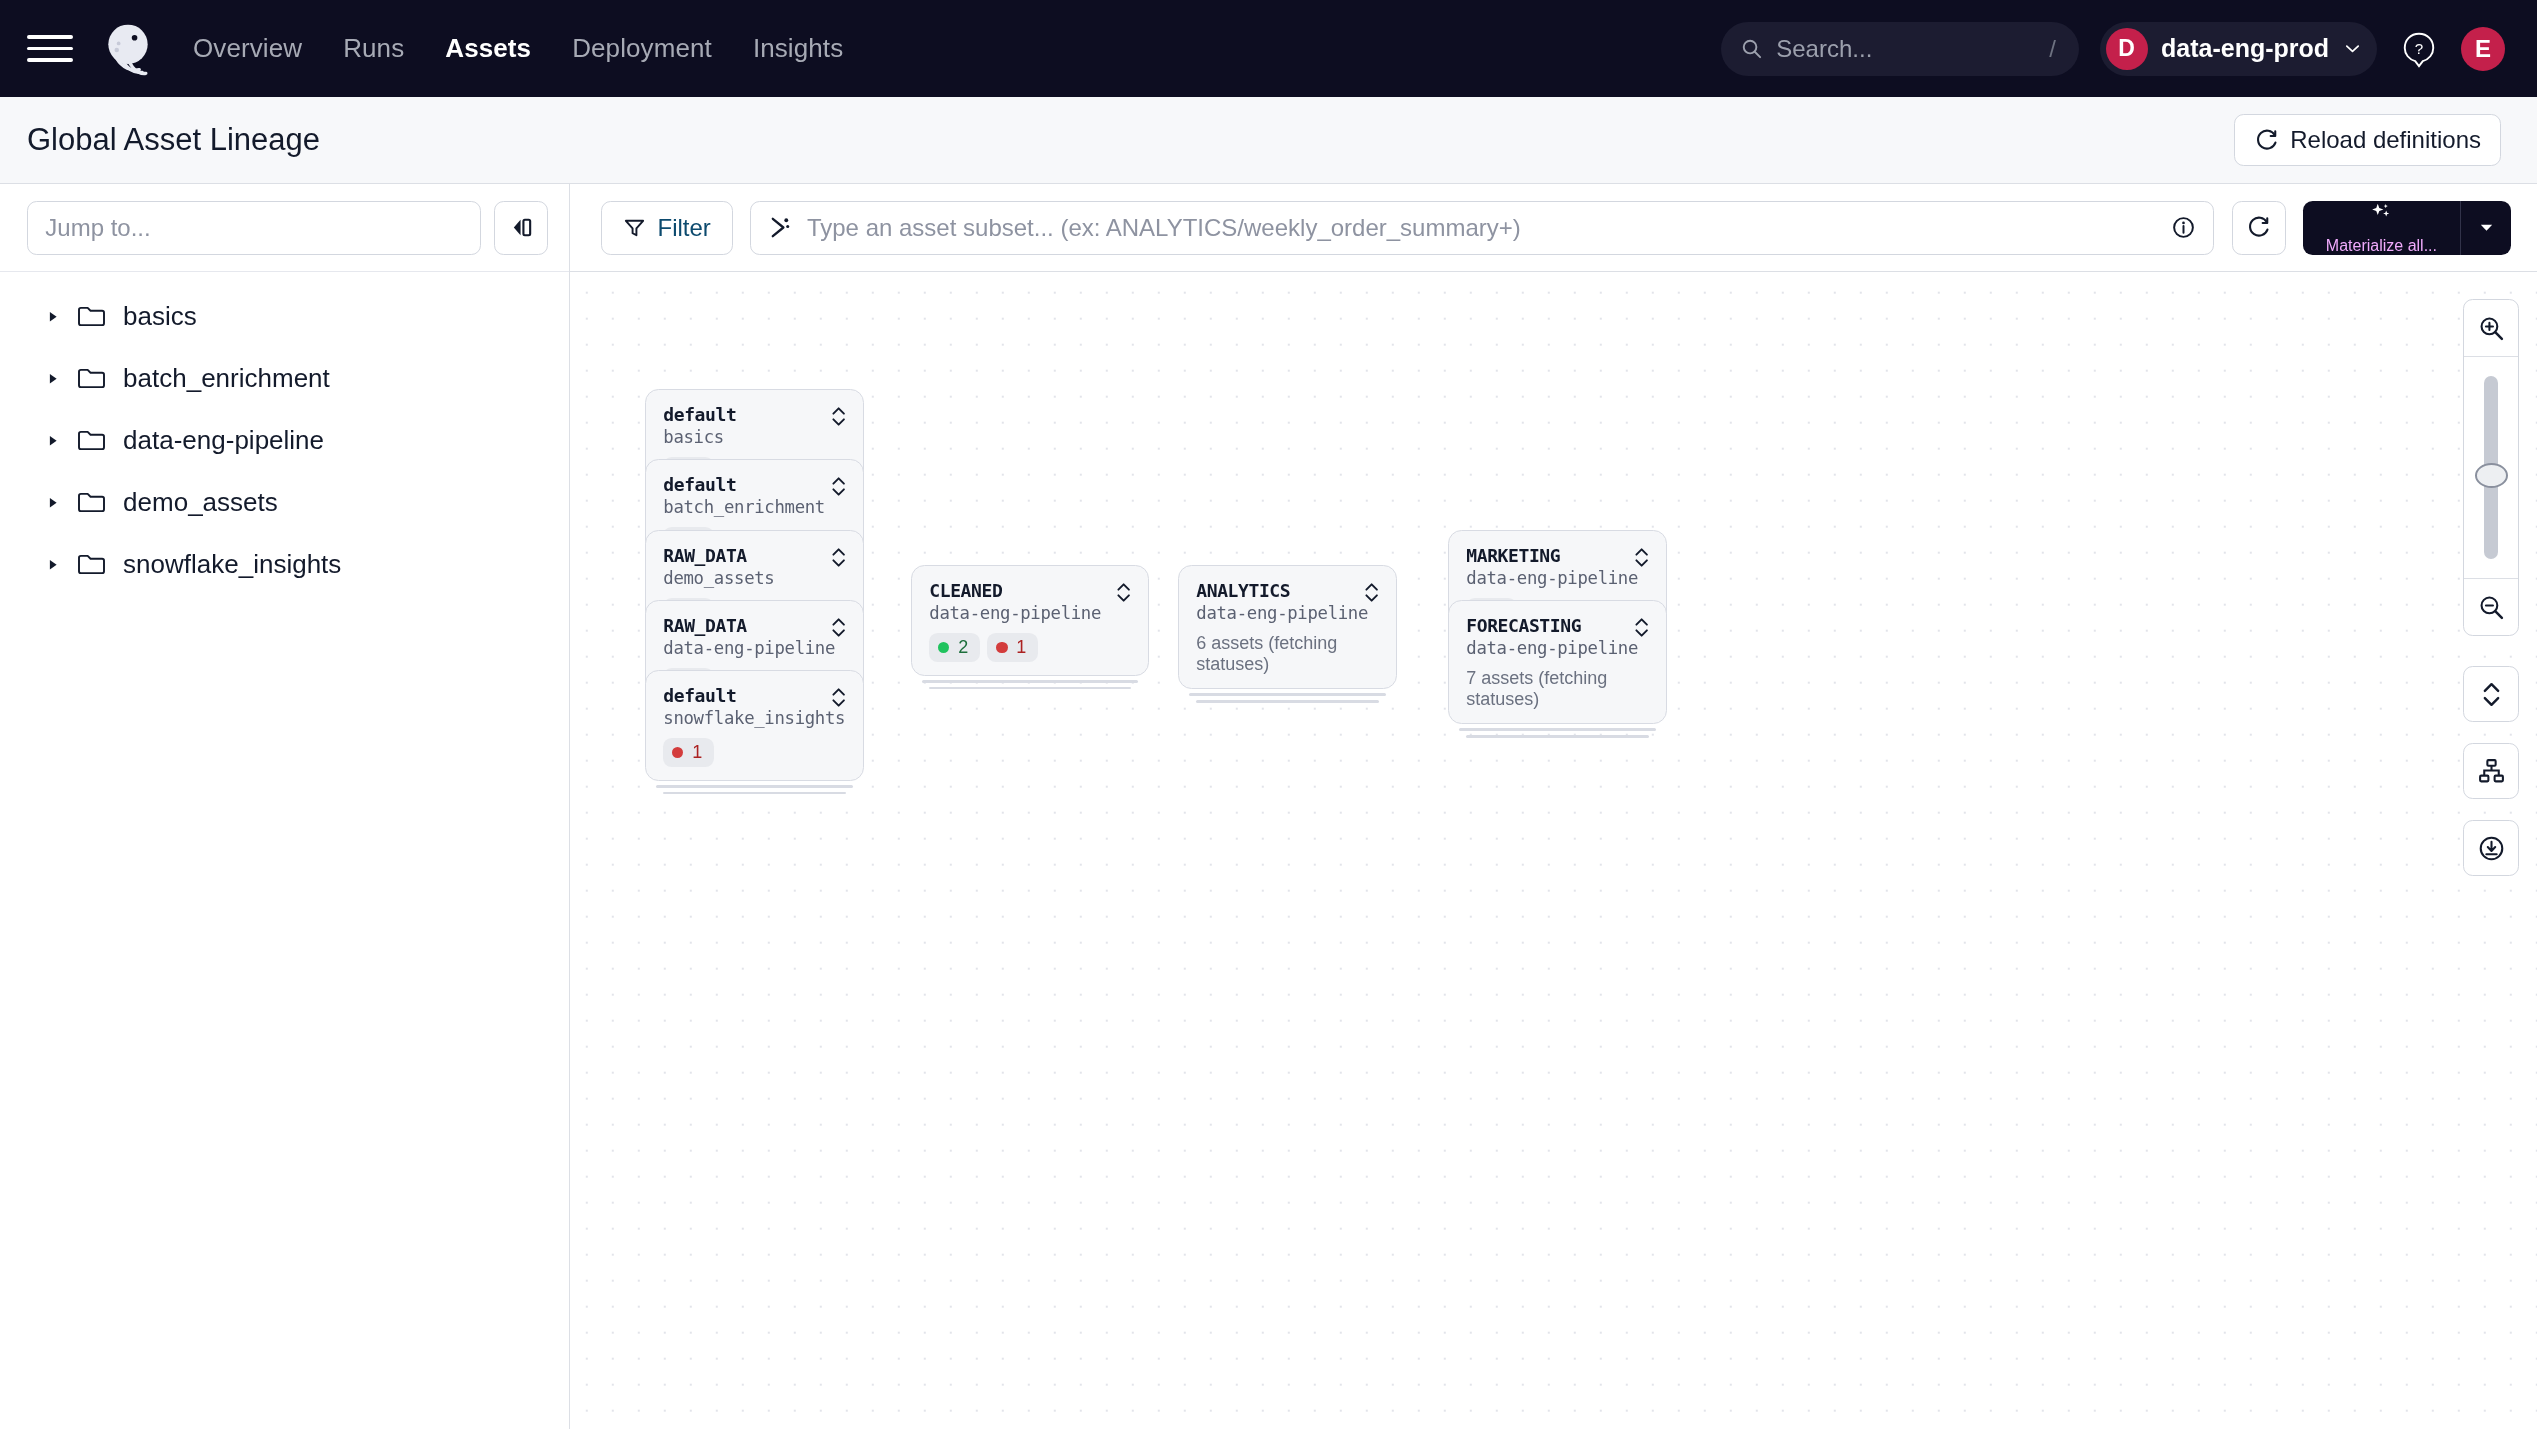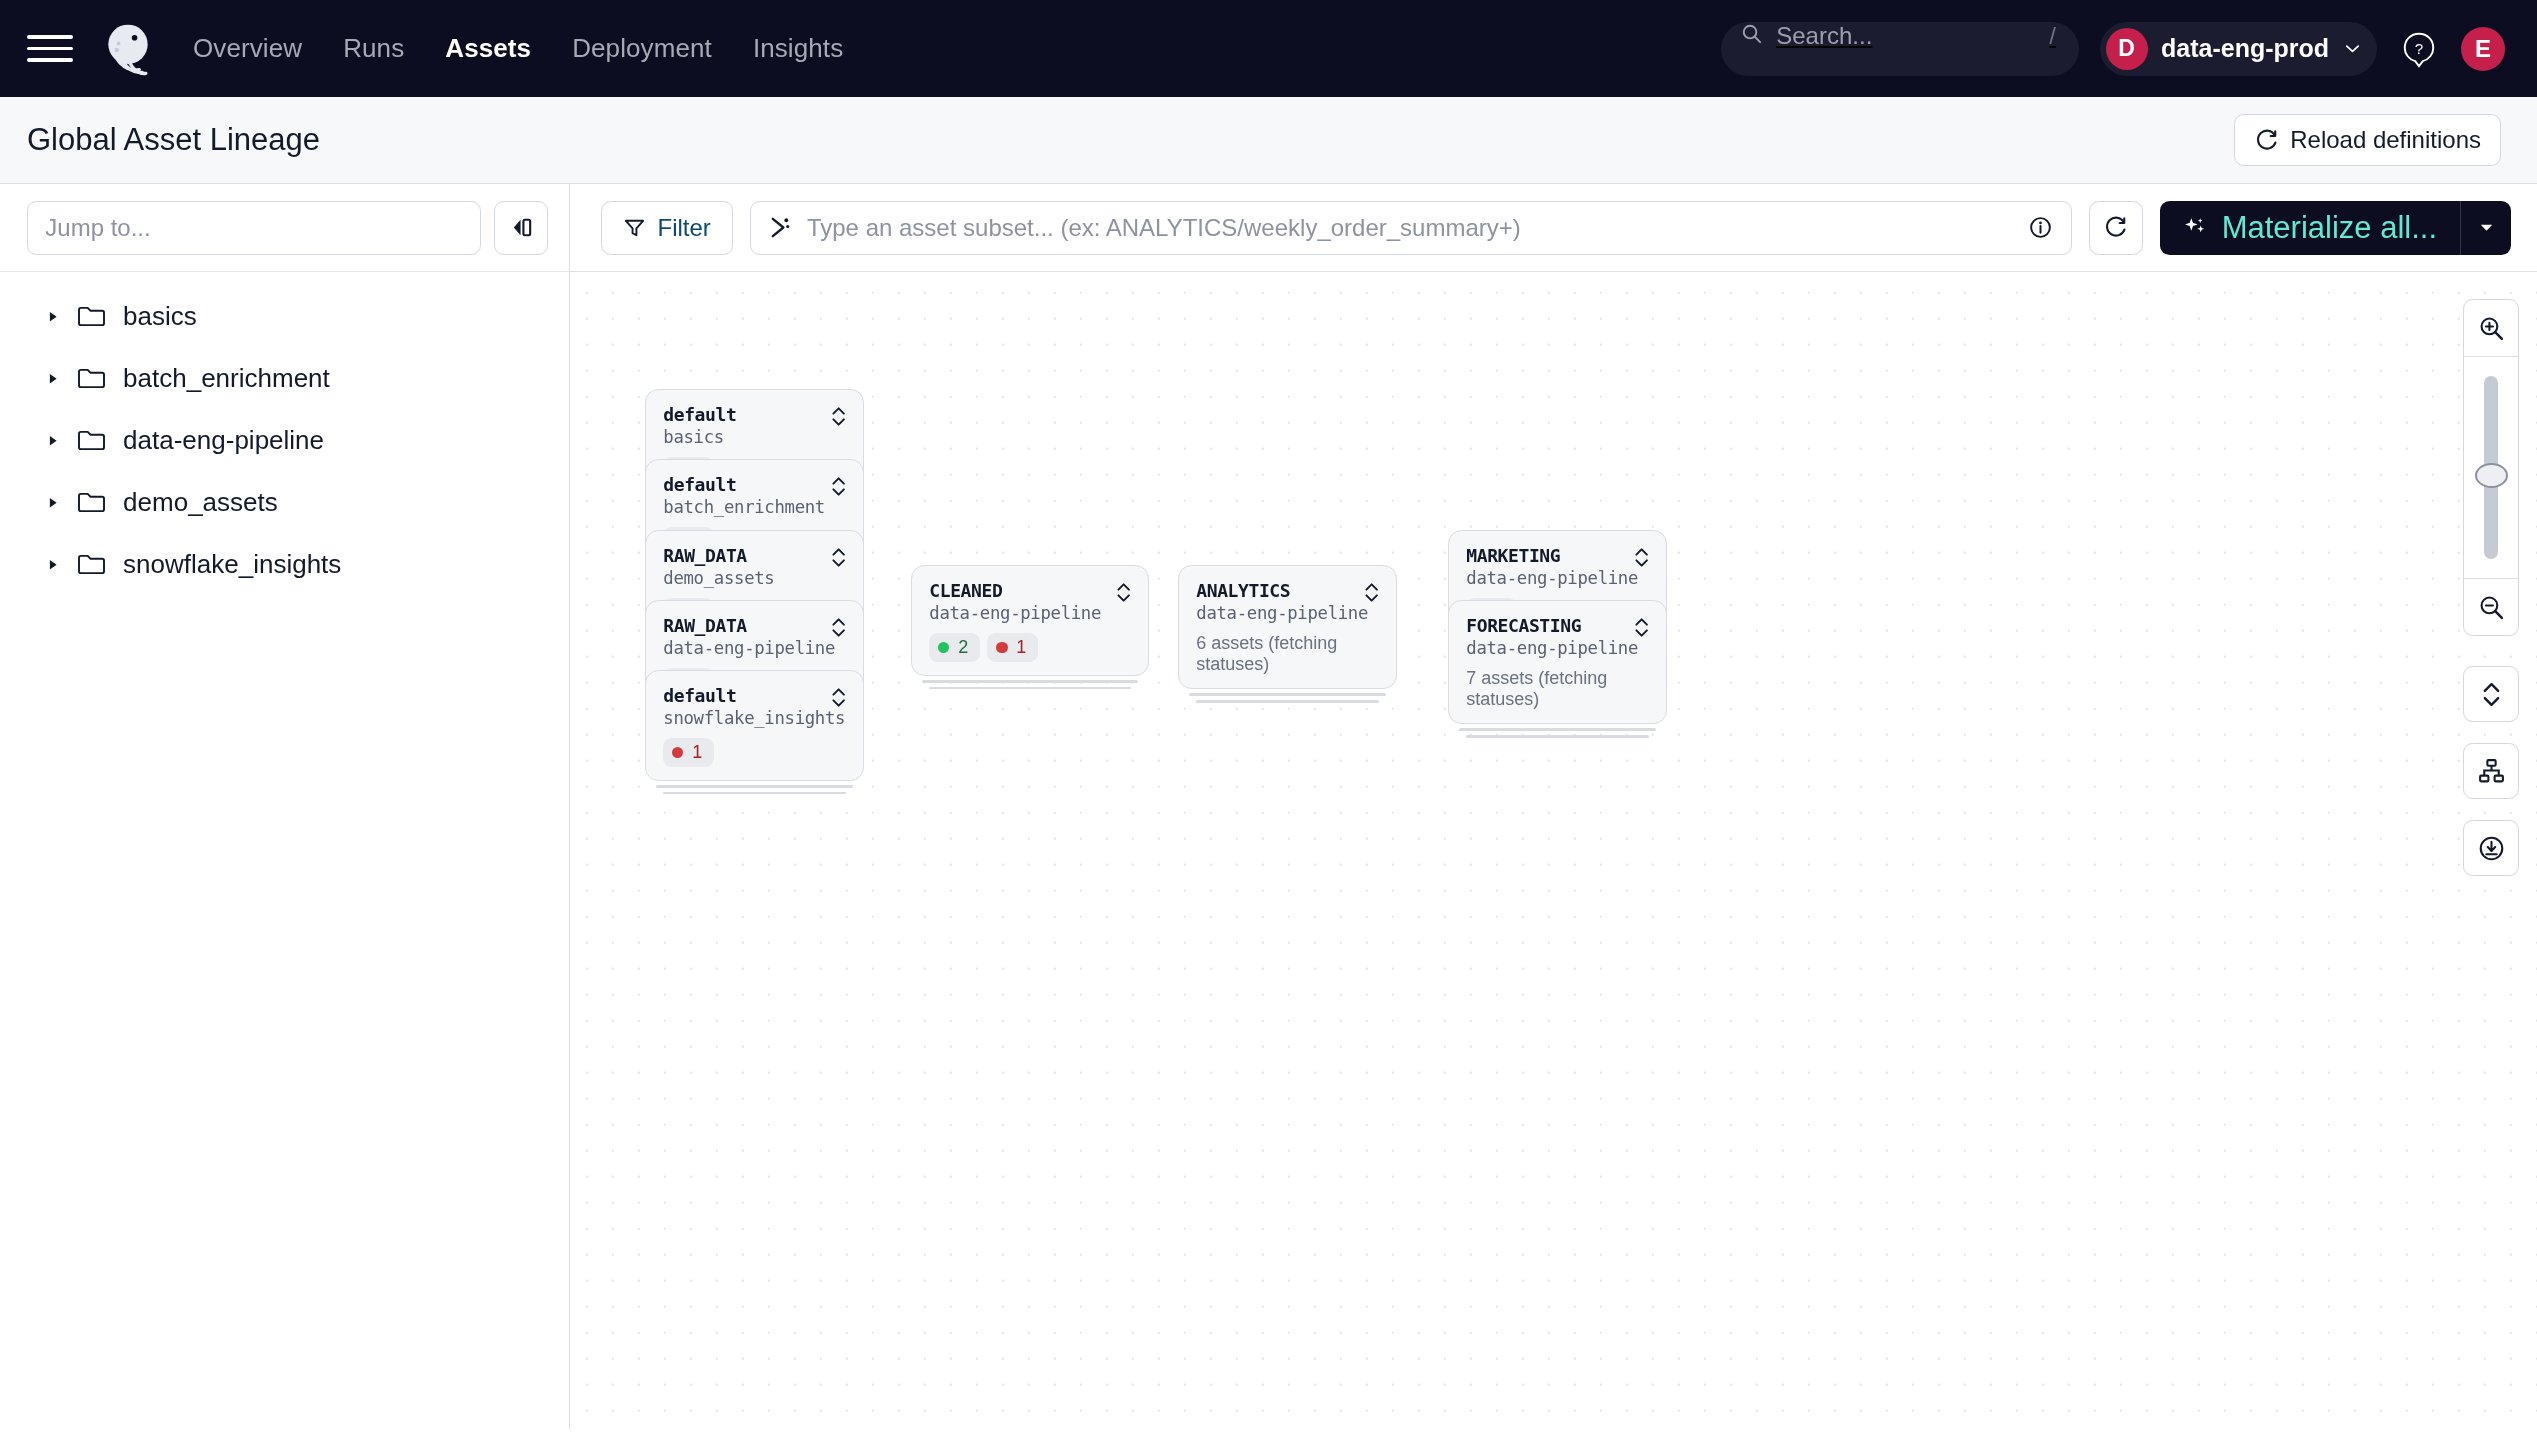--- a/index.html
+++ b/index.html
@@ -25,21 +25,21 @@
   .navlinks { display: flex; align-items: center; gap: 41px; }
   .navlink {
     font-size: 26px; color: #A7AAB5; letter-spacing: 0.1px; cursor: pointer;
     font-weight: 400;
   }
   .navlink.active { color: #ffffff; font-weight: 700; }
 
   .topright { margin-left: auto; display:flex; align-items:center; gap: 21px; }
   .searchbox {
     width: 358px; height: 54px; background: #1C1C31; border-radius: 27px;
-    display: flex; align-items: flex-start; padding: 0 19px; gap: 13.5px; cursor: text; text-decoration: underline;
+    display: flex; align-items: center; padding: 0 19px; gap: 13.5px; cursor: text;
   }
   .searchbox .ph { color: #9CA0AD; font-size: 24px; flex: 1; }
   .searchbox .slash { color: #6E7281; font-size: 24px; padding-right: 3.8px;}
   .orgpill {
     height: 54px; background: #1C1C31; border-radius: 27px; display: flex;
     align-items: center; padding: 0 15.4px 0 5.8px; gap: 13.5px; cursor: pointer;
   }
   .avatar-d {
     width: 42px; height: 42px; border-radius: 50%; background: #C4204B;
     color: #fff; font-size: 23px; font-weight: 700;
@@ -108,21 +108,21 @@
     display: flex; align-items: center; gap: 13.5px; padding: 0 17.3px; cursor: text;
   }
   .subsetfield .ph { flex: 1; color: #8E93A1; font-size: 24px; }
   .iconbtn {
     width: 54px; height: 54px; border: 1px solid #D3D7DF; border-radius: 9.6px;
     background:#fff; display:flex; align-items:center; justify-content:center; cursor:pointer;
   }
   .matgroup { display: flex; height: 54px; border-radius: 9.6px; overflow: hidden; background: #0D0D21; cursor:pointer;}
   .matmain {
     display:flex; align-items:center; gap: 13.5px; padding: 0 23px;
-    color: #5eead4; font-size: 31px; border-right: 1px solid #32334A;
+    color: #f0abfc; font-size: 16px; border-right: 1px solid #32334A; flex-direction: column;
   }
   .matcaret { width: 50px; display:flex; align-items:center; justify-content:center; }
 
   
   .canvas {
     flex: 1; position: relative; overflow: hidden;
     background-color: #ffffff;
     background-image: radial-gradient(#E2E4EA 1.5px, transparent 1.5px);
     background-size: 26px 26px;
     background-position: 3.8px 7.7px;

